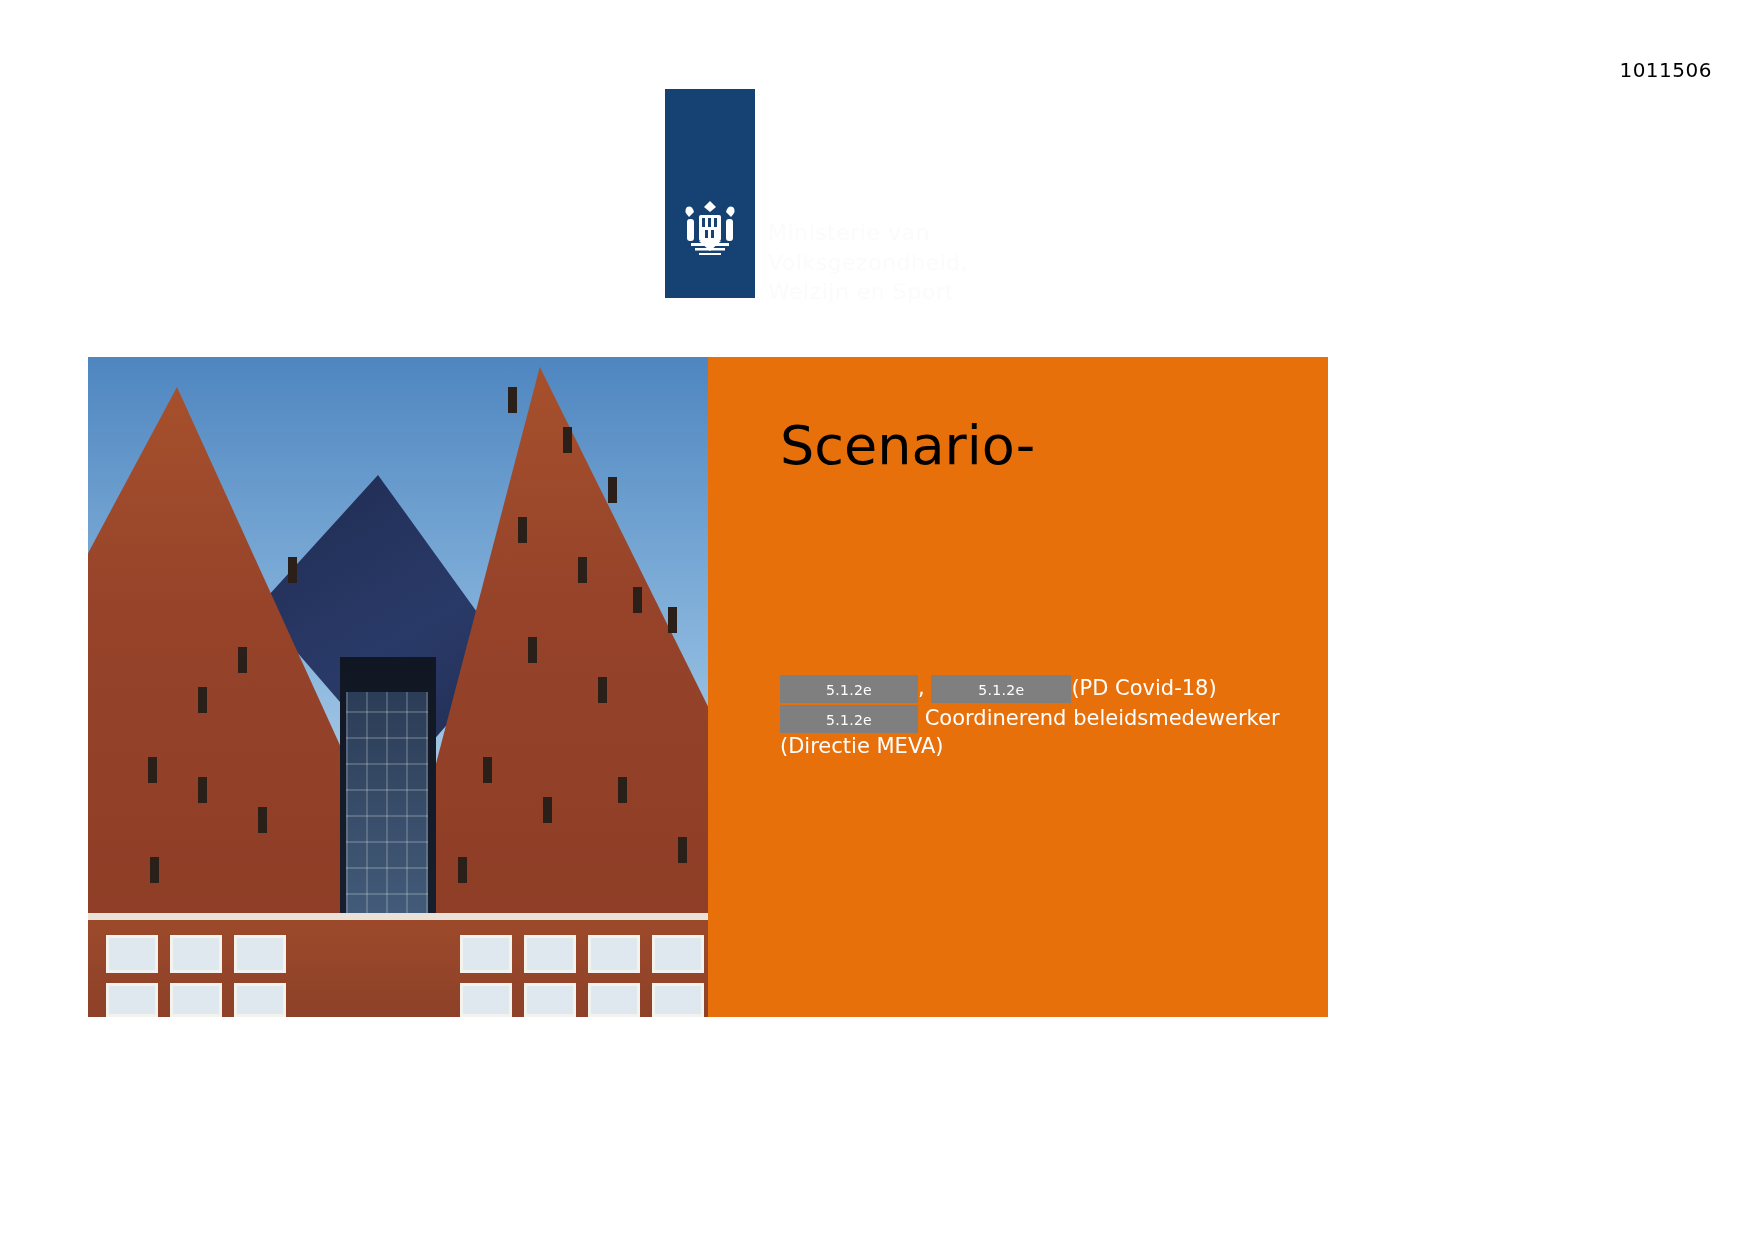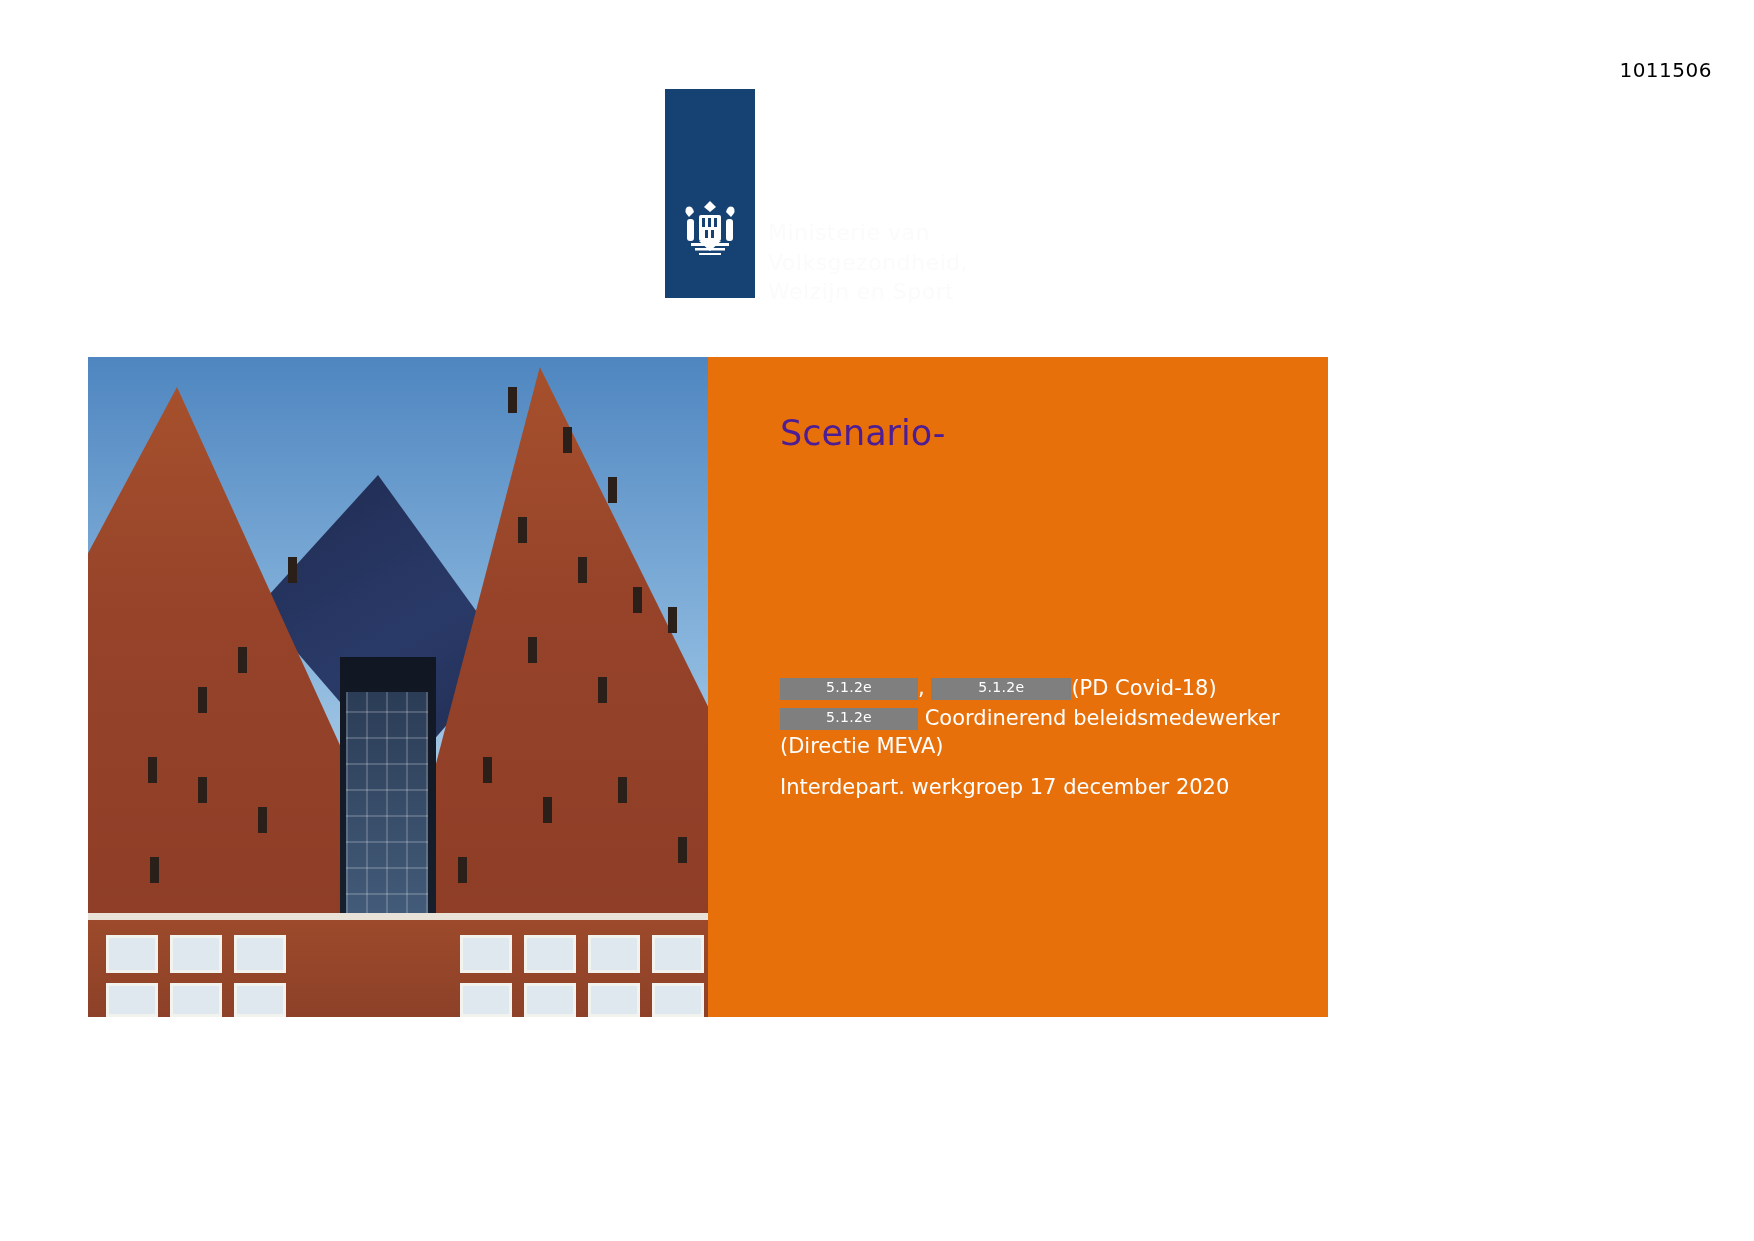--- a/index.html
+++ b/index.html
@@ -138,41 +138,41 @@
   .slit {
     position: absolute;
     background: #2a2019;
   }
 
   
   .title {
     position: absolute;
     left: 72px; top: 55px;
     width: 520px;
-    color: #4c1d95;
-    font-size: 35px;
+    color: #000000;
+    font-size: 54px;
     line-height: 1.25;
     font-weight: 400;
   }
   .authors {
     position: absolute;
     left: 72px; top: 318px;
     width: 530px;
     color: #ffffff;
     font-size: 21px;
     line-height: 1.33;
   }
   .redact {
     display: inline-block;
     background: #7f7f7f;
     color: #ffffff;
     font-size: 14px;
     text-align: center;
     vertical-align: middle;
-    padding: 0 0 3px 0;
+    padding: 6px 0 3px 0;
     letter-spacing: 0.3px;
   }
   .r1 { width: 138px; }
   .r2 { width: 140px; }
   .r3 { width: 138px; }
   .authors-line2 { margin-top: 2px; display: block; }
   .meeting {
     position: absolute;
     left: 72px; top: 418px;
     width: 520px;
@@ -275,15 +275,14 @@
     <div class="authors">
       <span class="redact r1">5.1.2e</span><span>,</span>
       <span class="redact r2">5.1.2e</span><span>(PD Covid-18)</span>
       <span class="authors-line2">
         <span class="redact r3">5.1.2e</span>
         <span>Coordinerend</span>
         <span>beleidsmedewerker (Directie MEVA)</span>
       </span>
     </div>
 
-    <div class="meeting">Interdepart. werkgroep 17 december 2020</div>
   </div>
 </div>
 
 </body></html>

